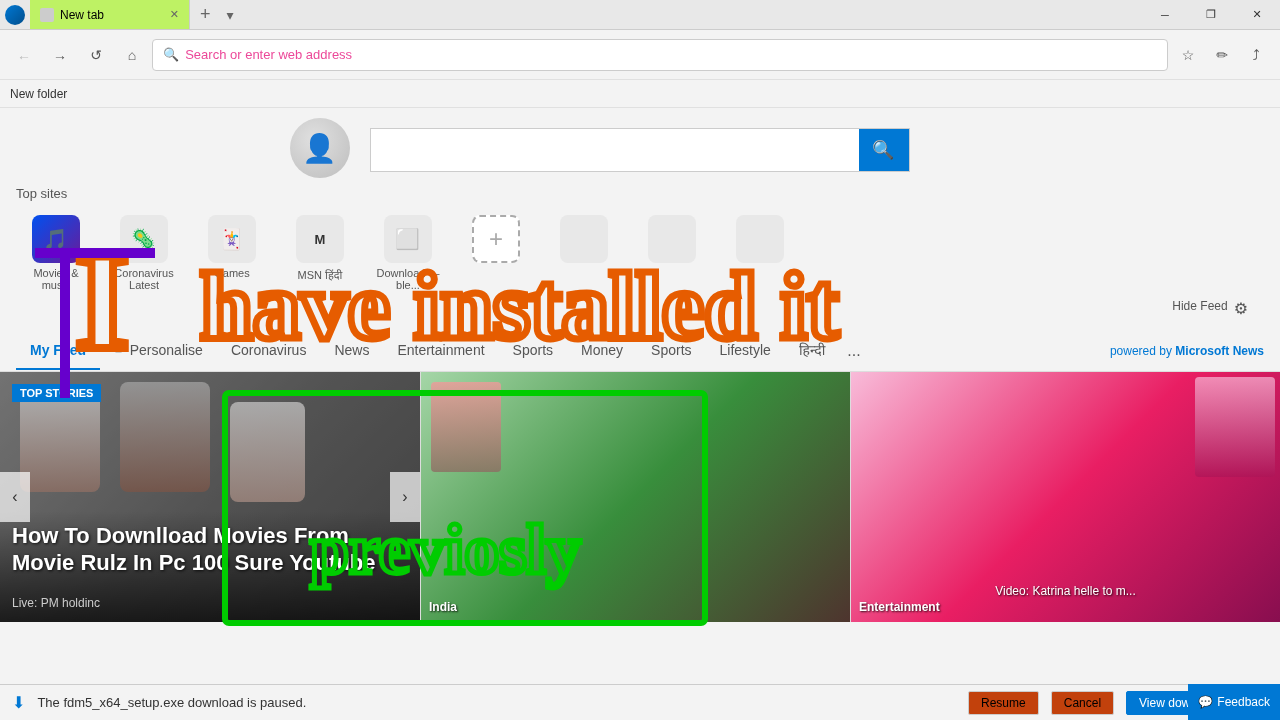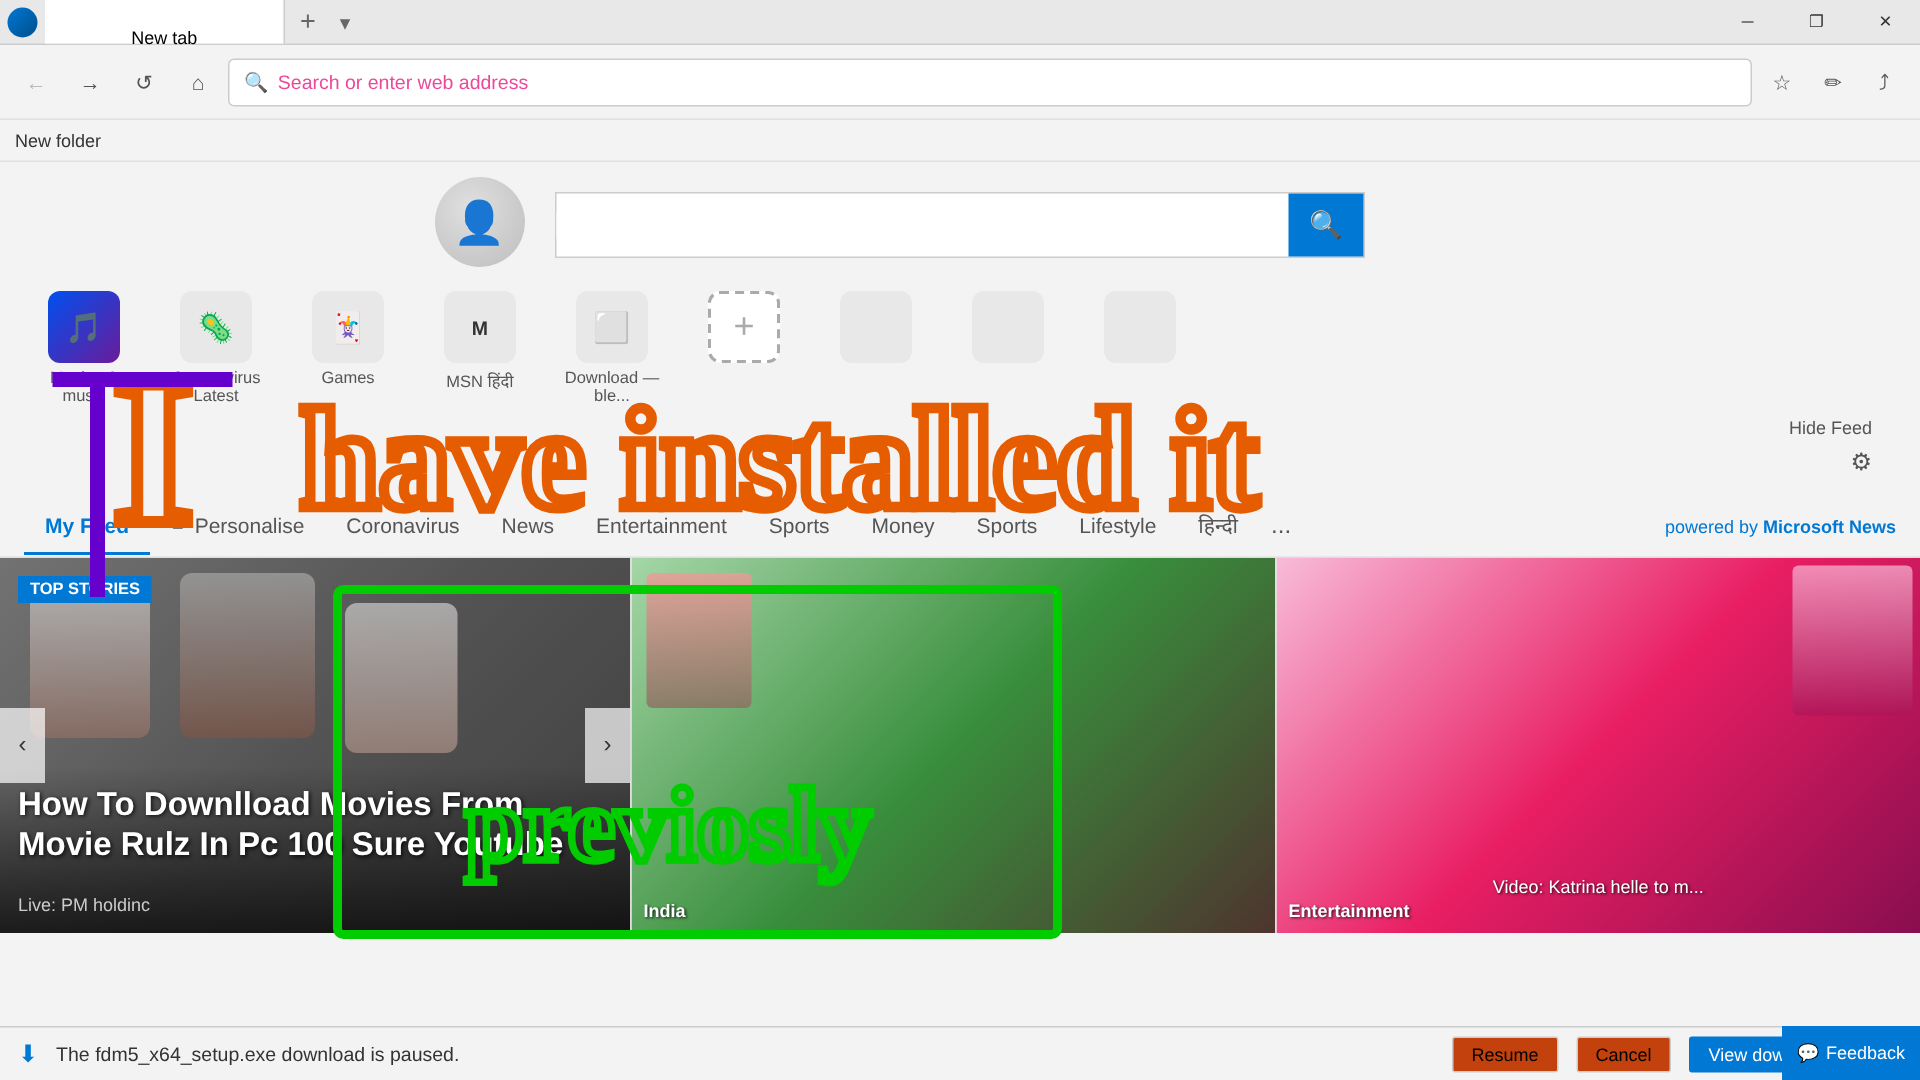--- a/index.html
+++ b/index.html
@@ -13,30 +13,29 @@
       align-items: center;
       border-bottom: 1px solid #ccc;
     }
     .tab-strip {
       display: flex;
       align-items: center;
       height: 100%;
       flex: 1;
     }
     .tab {
-      background: #ffffff;
+      background: #bef264;
       height: 100%;
       display: flex;
       align-items: center;
-      padding: 12px 10px;
+      padding: 0 10px;
       border-right: 1px solid #ccc;
       font-size: 12px;
       gap: 6px;
       min-width: 160px;
-      flex-direction: column;
     }
     .tab-icon { width: 14px; height: 14px; background: #555; border-radius: 2px; }
     .tab-close { margin-left: auto; color: #666; cursor: pointer; font-size: 11px; }
     .tab-new { padding: 0 10px; color: #666; font-size: 18px; cursor: pointer; }
     .tab-list { color: #666; font-size: 14px; cursor: pointer; padding: 0 6px; }
     .titlebar-controls { display: flex; gap: 0; }
     .titlebar-btn { width: 46px; height: 30px; display: flex; align-items: center; justify-content: center; font-size: 11px; cursor: pointer; color: #333; }
 
     
     .toolbar {
@@ -382,23 +381,22 @@
       height: 100%;
       pointer-events: none;
       z-index: 50;
     }
 
     
     .hide-feed-row {
       display: flex;
       justify-content: flex-end;
       padding: 0 16px 4px;
-      align-items: flex-end;
+      align-items: flex-start;
       gap: 6px;
-      flex-direction: column;
     }
     .hide-feed-btn { font-size: 12px; color: #555; cursor: pointer; }
     .settings-icon-btn { color: #555; cursor: pointer; font-size: 16px; }
   </style>
 </head>
 <body>
 
 <div class="titlebar">
   <div class="tab-strip">
 
@@ -447,20 +445,23 @@
 
       <div style="position:absolute;left:-80px;top:-10px;width:60px;height:60px;background:radial-gradient(circle at 40% 35%, #e0e0e0, #bdbdbd);border-radius:50%;display:flex;align-items:center;justify-content:center;font-size:28px;color:#888;">👤</div>
       <div class="search-bar">
         <input class="search-input" type="text" placeholder="" style="">
         <button class="search-btn">🔍</button>
       </div>
     </div>
   </div>
 
   <div class="top-sites-section">
+    <div class="top-sites-header">
+      <span class="top-sites-label">Top sites</span>
+    </div>
     <div class="top-sites-grid">
       <div class="site-tile">
         <div class="site-icon music">🎵</div>
         <span class="site-label">Movies &amp; music</span>
       </div>
       <div class="site-tile">
         <div class="site-icon covid">🦠</div>
         <span class="site-label">Coronavirus Latest</span>
       </div>
       <div class="site-tile">

